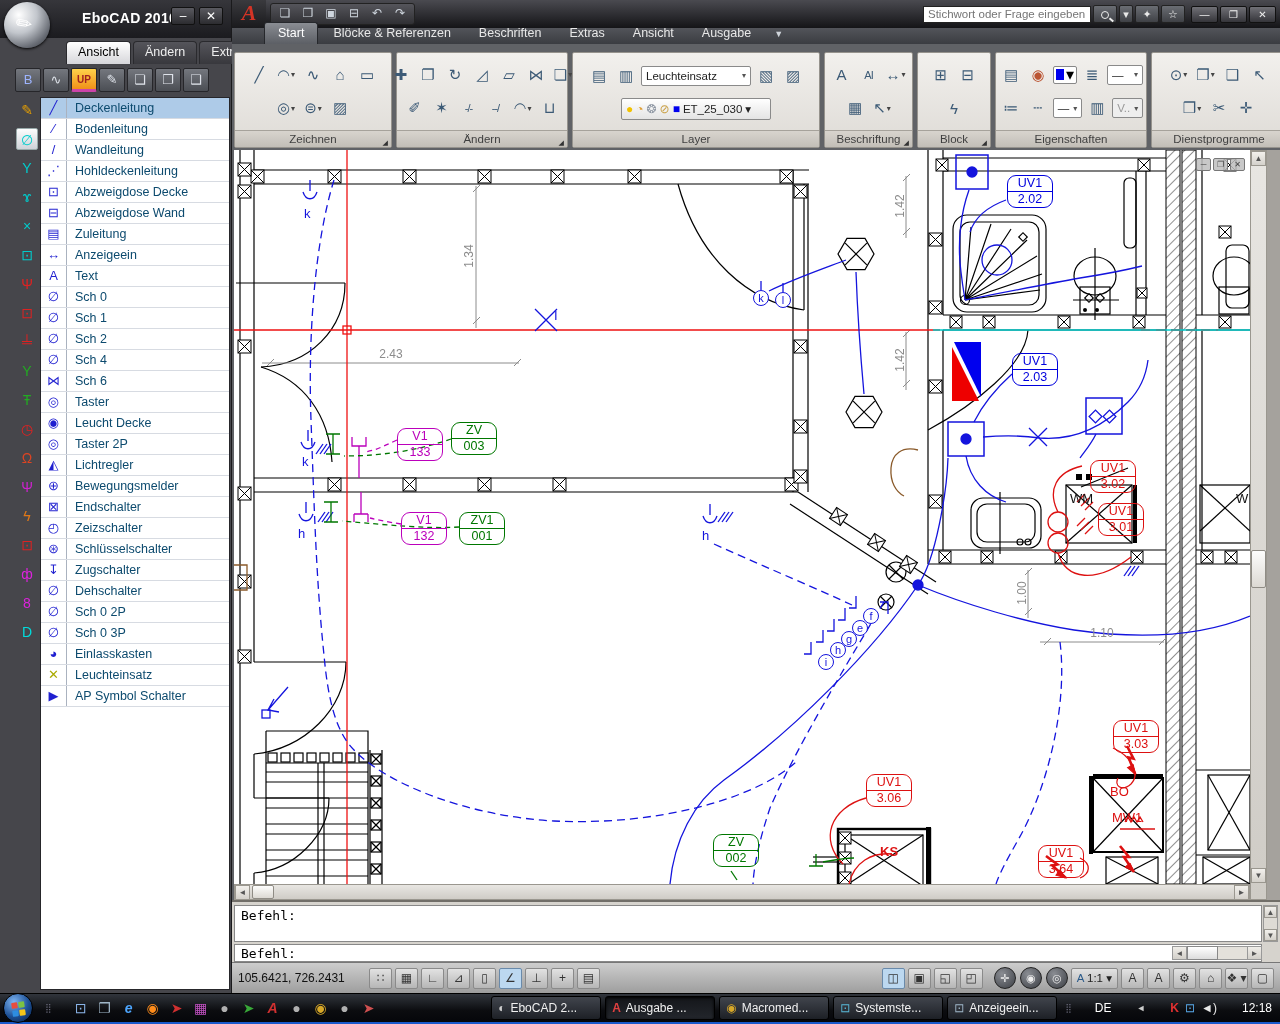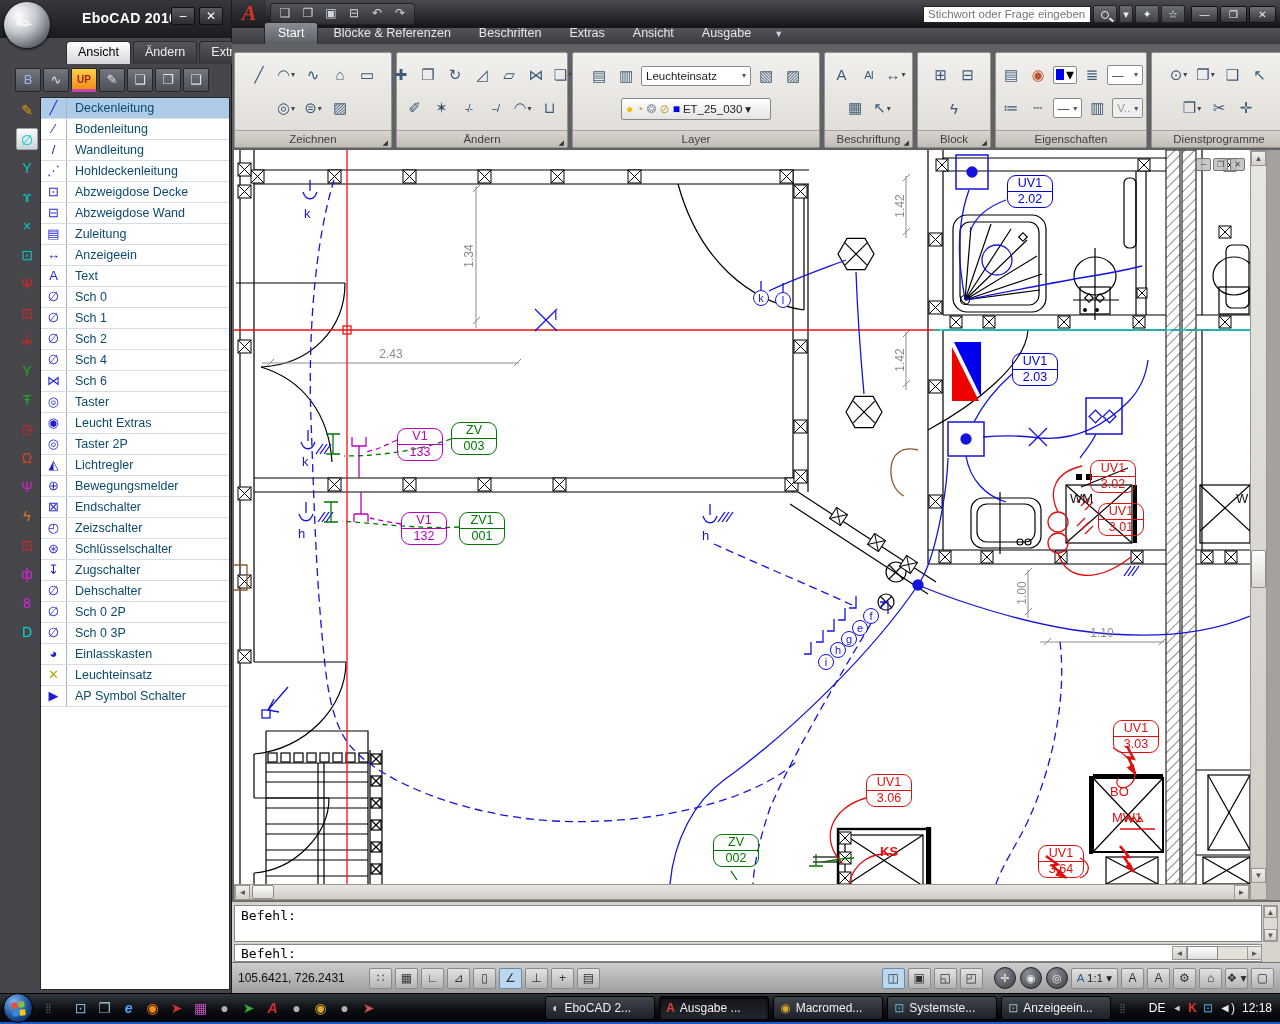--- a/index.html
+++ b/index.html
@@ -104,21 +104,21 @@
   .orb { width:30px; height:30px; border-radius:50%; margin:0 4px 0 3px; background:radial-gradient(circle at 35% 28%,#7db4f2,#1c4f94 55%,#081c3e); border:1px solid #000; position:relative; flex:none; }
   .orb .flag { position:absolute; left:8px; top:8px; width:14px; height:14px; display:grid; grid-template-columns:6px 6px; grid-gap:1px; transform:rotate(-8deg); }
   .orb .flag i { width:6px; height:6px; border-radius:1px; }
   .ql { display:flex; gap:4px; margin-left:10px; align-items:center; }
   .ql-ico { width:20px; height:20px; font-size:14px; text-align:center; line-height:20px; }
   .grip { color:#667; font-size:9px; letter-spacing:1px; margin:0 8px; }
   .tasks { display:flex; gap:4px; margin-left:auto; }
   .task { width:110px; height:24px; border-radius:3px; background:linear-gradient(#41454d,#1d2026); border:1px solid #000; color:#f0f0f0; font-size:12px; display:flex; align-items:center; gap:5px; padding:0 6px; white-space:nowrap; }
   .task.active { background:linear-gradient(#14161a,#23262c); box-shadow:inset 0 1px 3px #000; }
   .task .tico { font-size:12px; flex:none; }
-  .tray { display:flex; align-items:center; gap:7px; margin:0 8px 0 14px; color:#fff; font-size:12px; }
+  .tray { display:flex; align-items:center; gap:25px; margin:0 8px 0 14px; color:#fff; font-size:12px; }
 </style>
 </head>
 <body>
 
 <div id="palette">
   <div class="pal-title"></div>
   <div class="pal-logo">
       <span>✎</span>
     </div>
   <div class="pal-title-text">EboCAD 2010</div>
@@ -216,21 +216,21 @@
       <div class="pal-item">
         <span class="ico">⋈</span>
         <span class="lbl">Sch 6</span>
       </div>
       <div class="pal-item">
         <span class="ico">◎</span>
         <span class="lbl">Taster</span>
       </div>
       <div class="pal-item">
         <span class="ico">◉</span>
-        <span class="lbl">Leucht Extras</span>
+        <span class="lbl">Leucht Decke</span>
       </div>
       <div class="pal-item">
         <span class="ico">◎</span>
         <span class="lbl">Taster 2P</span>
       </div>
       <div class="pal-item">
         <span class="ico">◭</span>
         <span class="lbl">Lichtregler</span>
       </div>
       <div class="pal-item">

